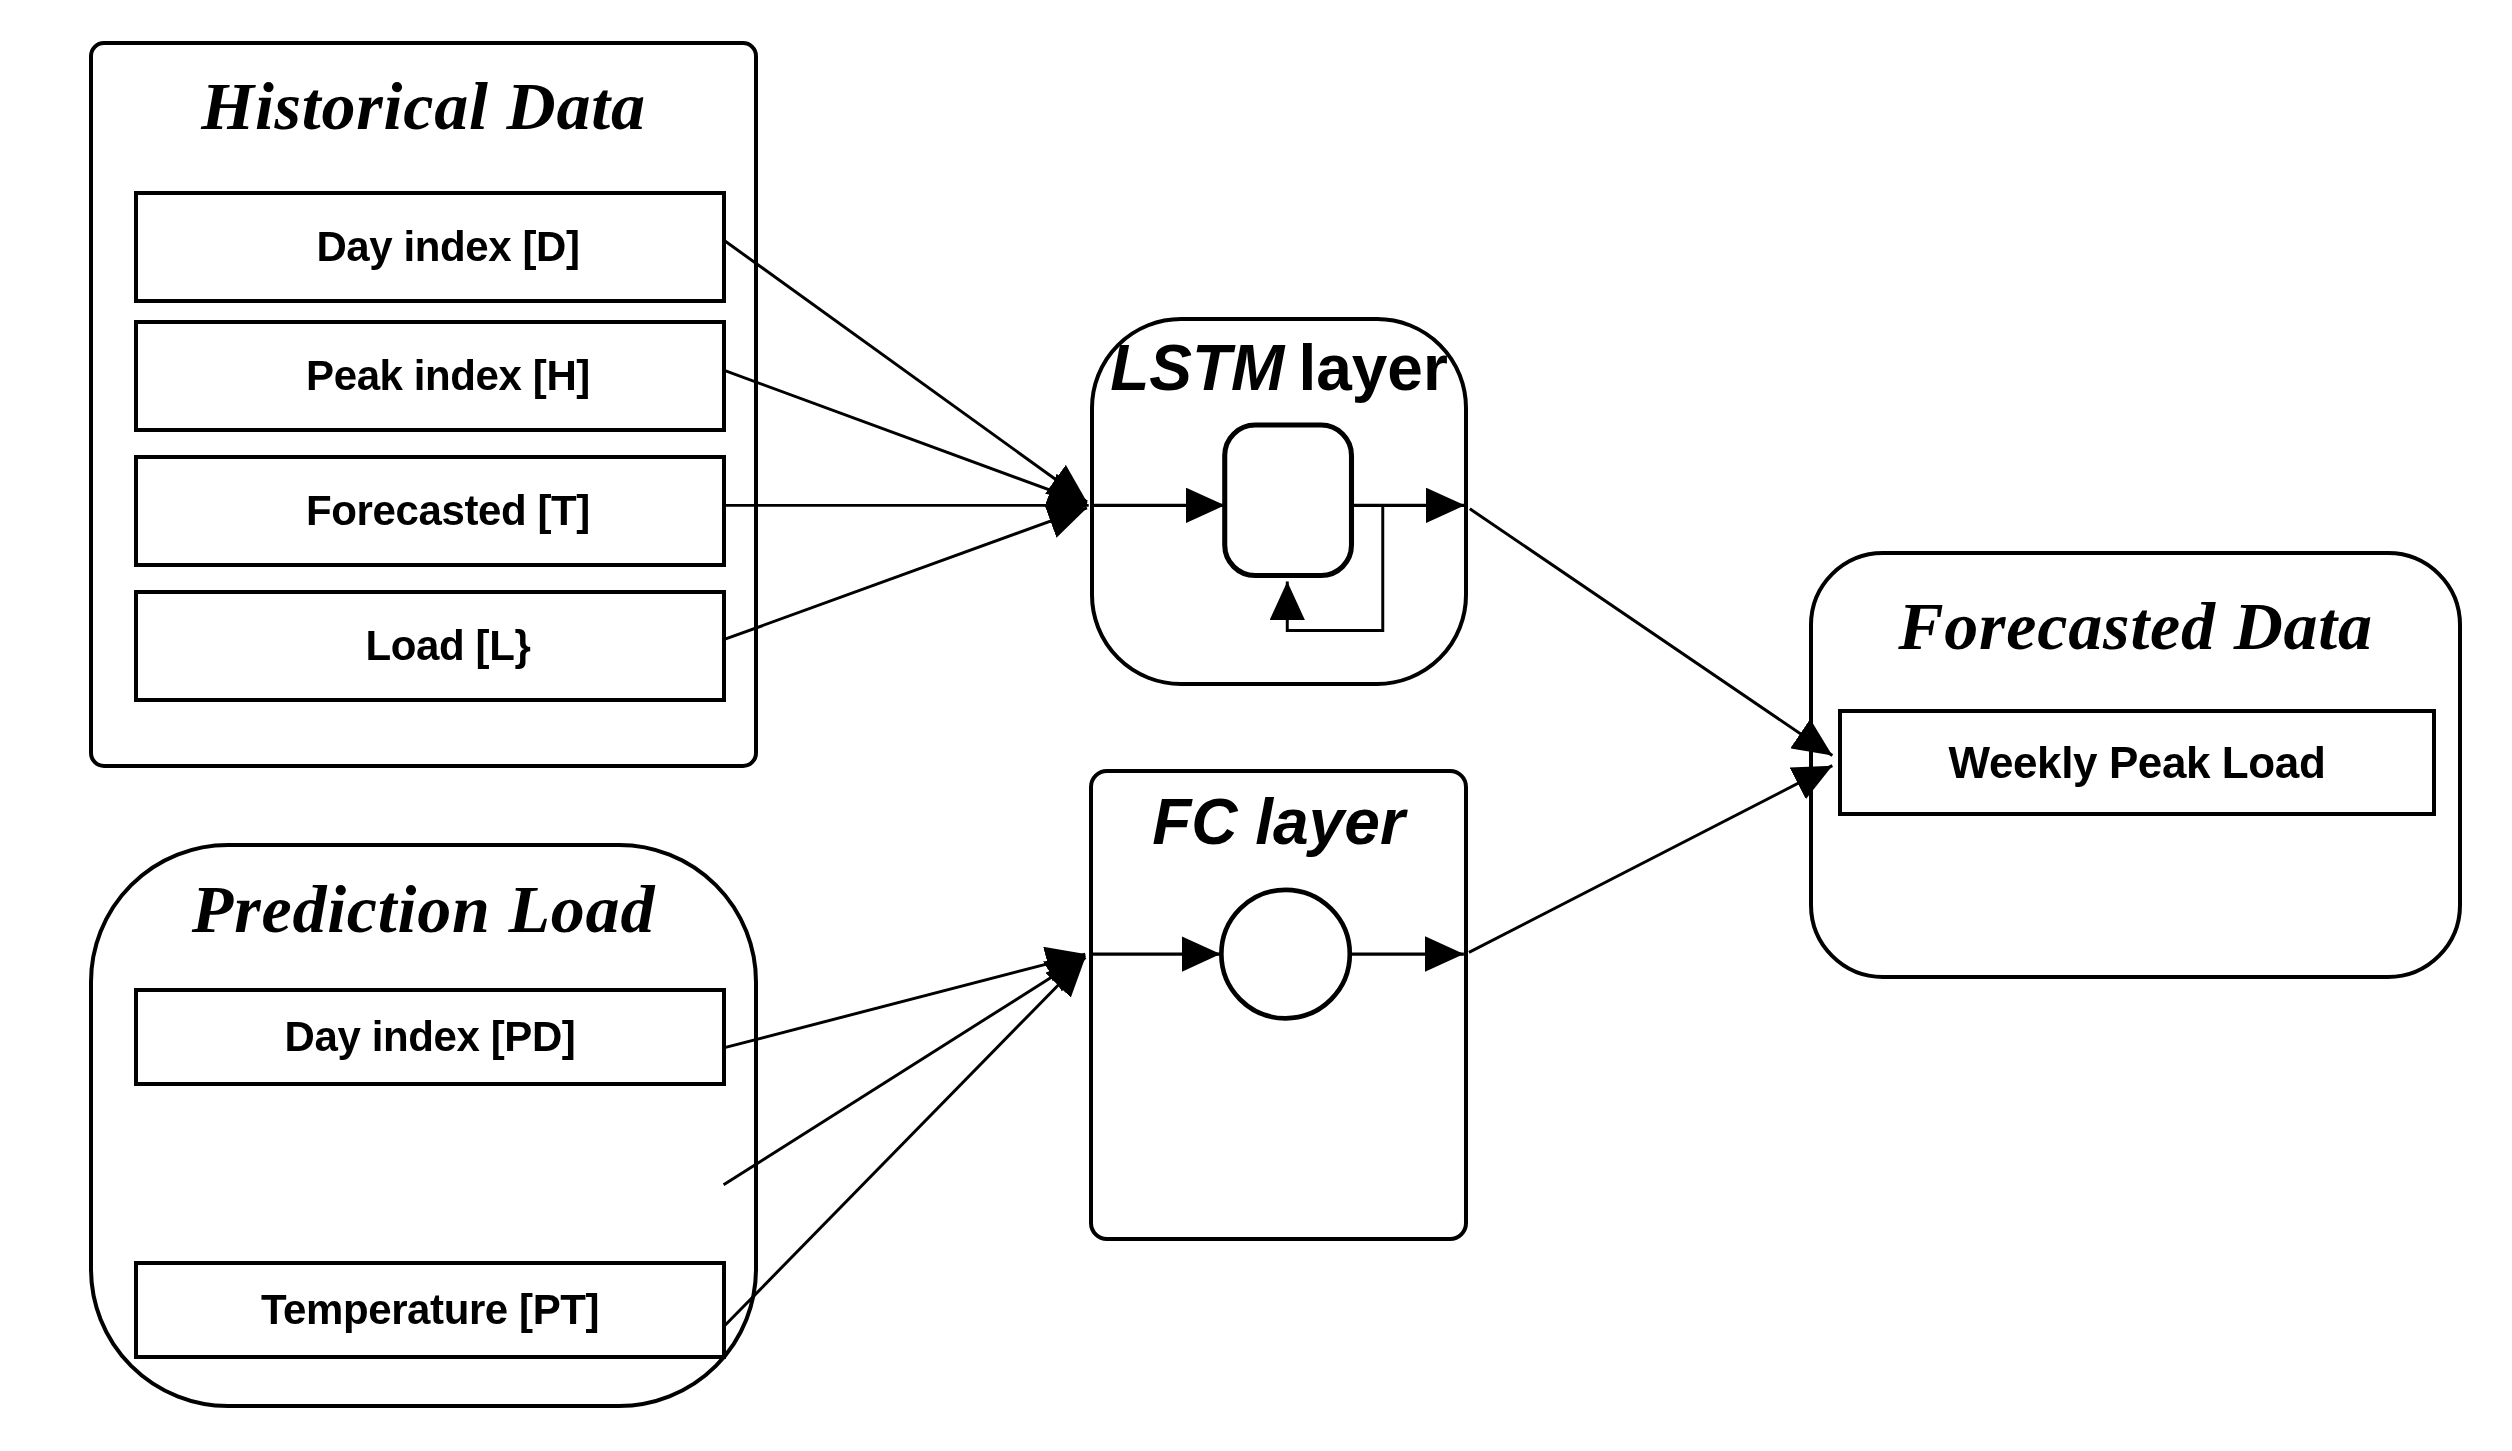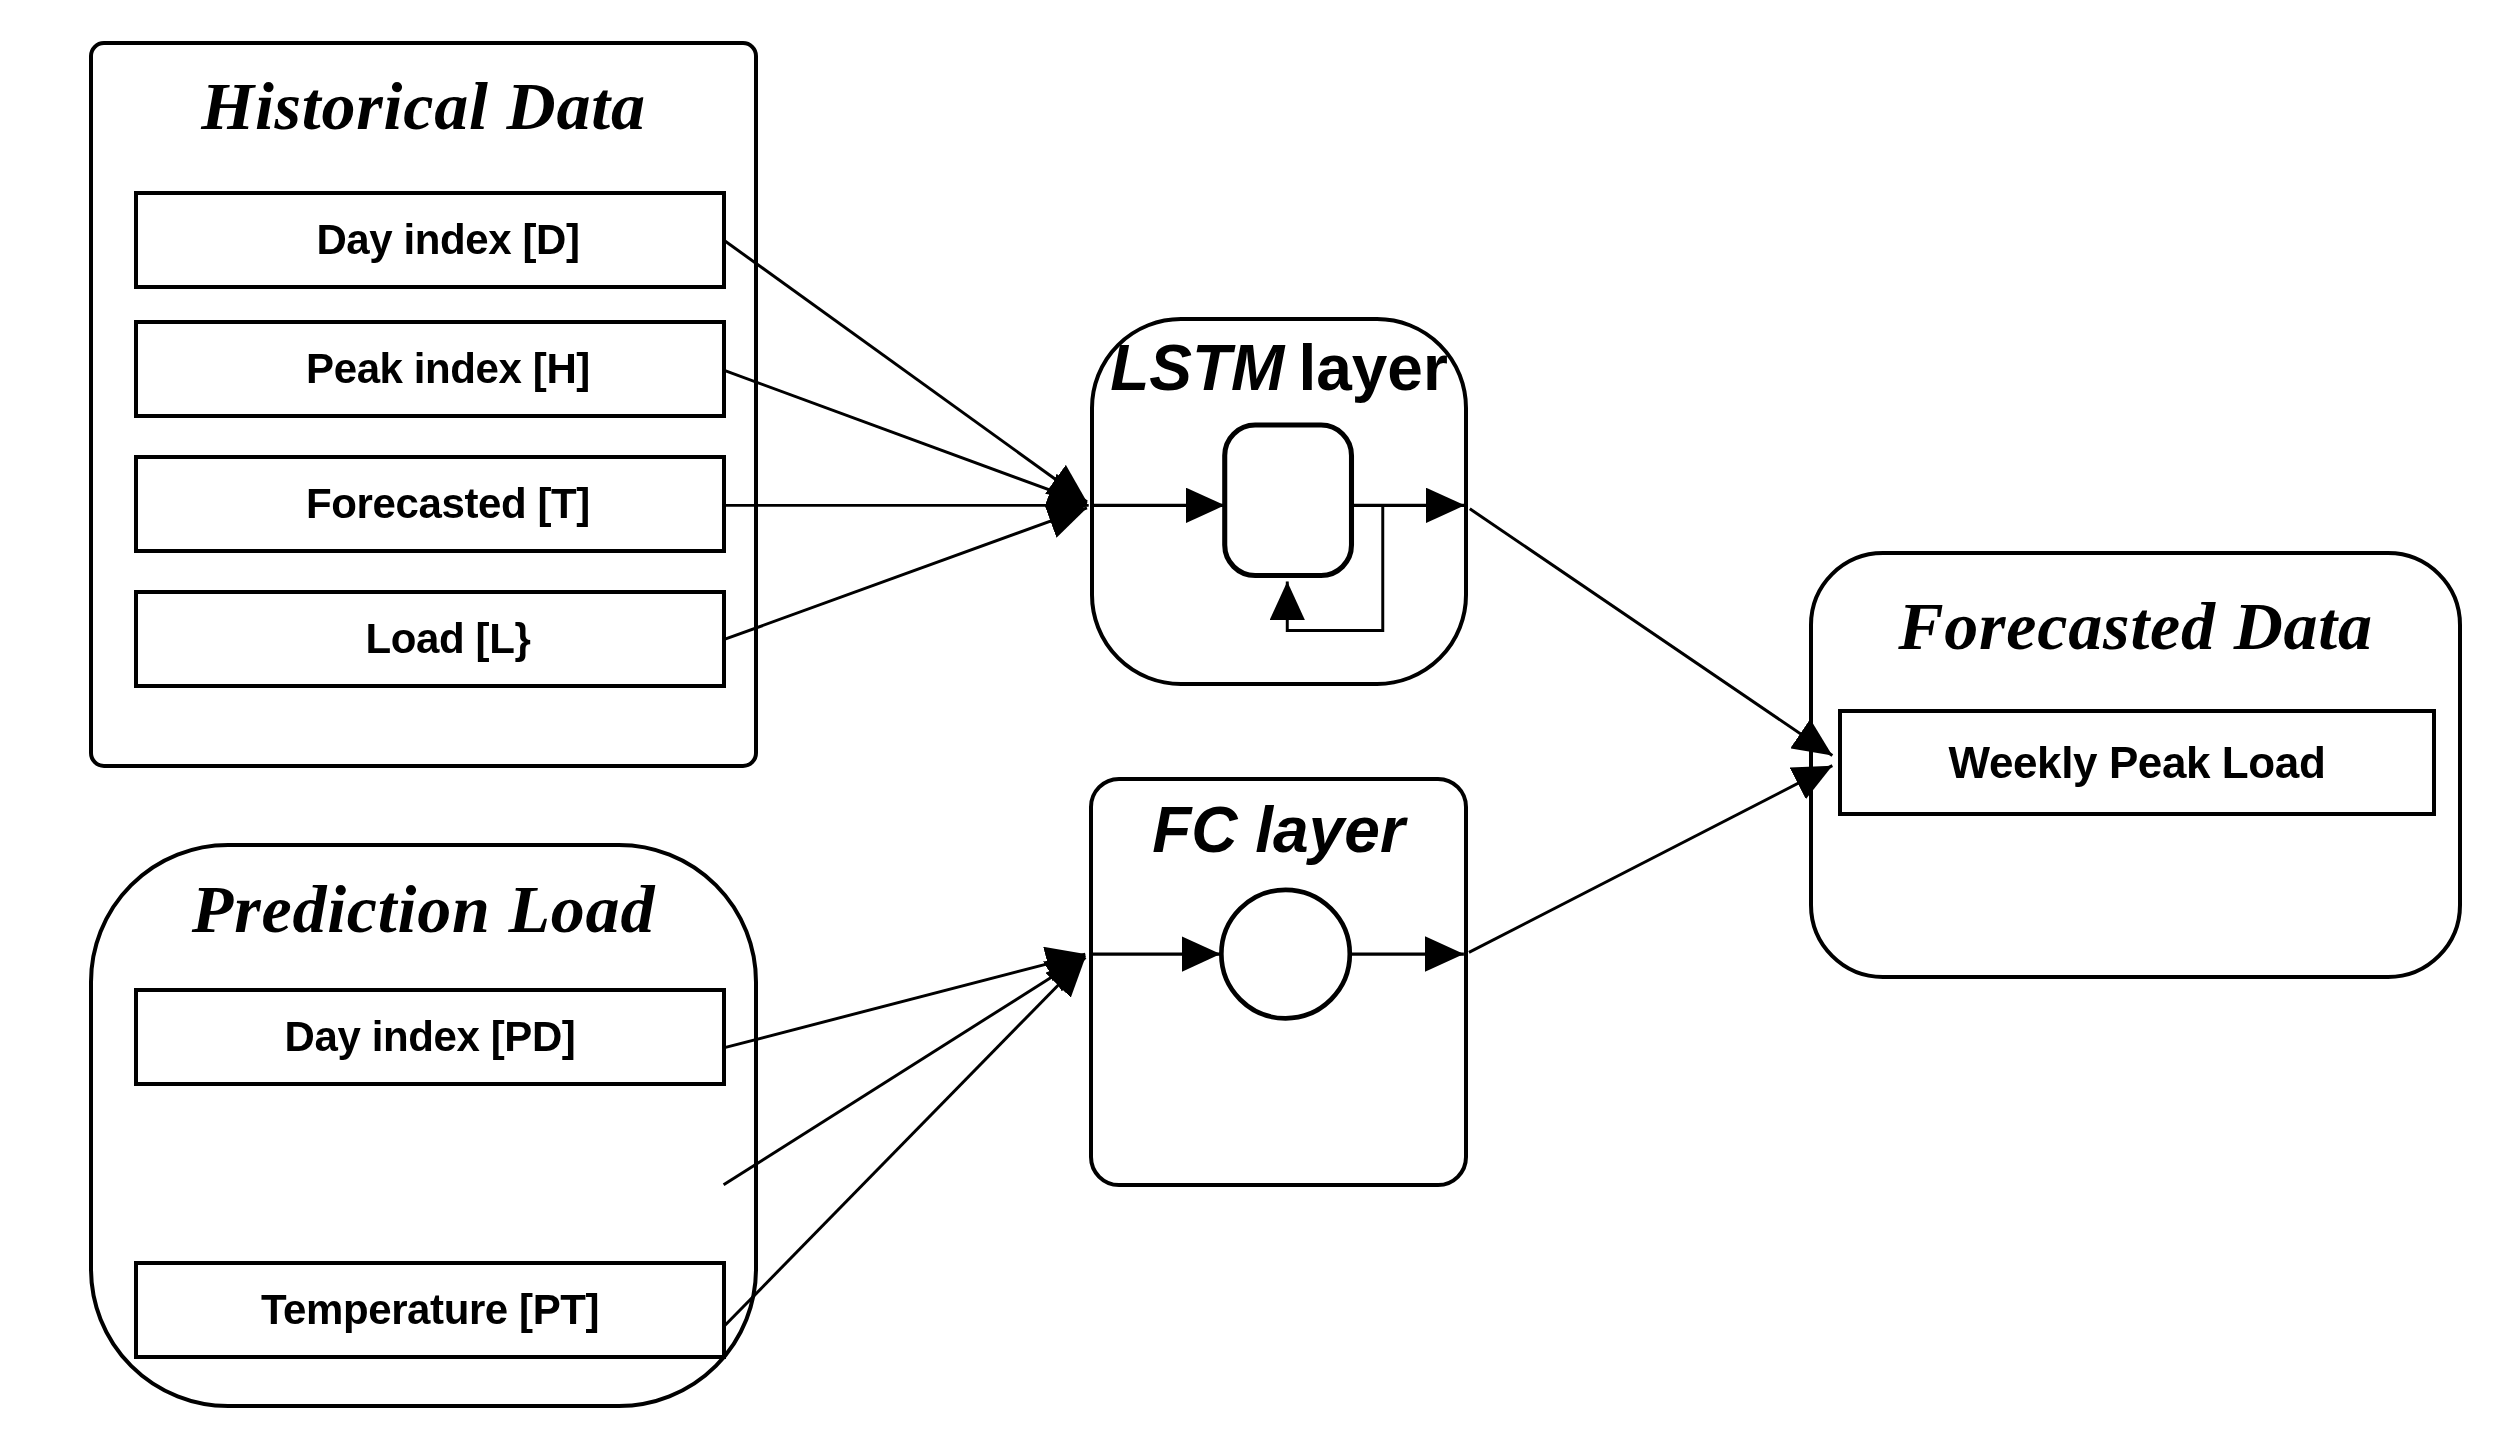--- a/index.html
+++ b/index.html
@@ -47,37 +47,37 @@
     align-items: center;
     justify-content: center;
     font-weight: 700;
     font-size: 42px;
     letter-spacing: -0.4px;
     white-space: nowrap;
   }
   
   .historical { left: 89px; top: 41px;  width: 669px; height: 727px; border-radius: 15px; }
   .historical .container-title { margin-top: 24px; }
-  .historical .data-item { left: 41px; width: 592px; height: 98px; padding-left: 36px; }
+  .historical .data-item { left: 41px; width: 592px; height: 112px; padding-left: 36px; }
   .hist-0 { top: 146px; }
   .hist-1 { top: 275px; }
   .hist-2 { top: 410px; }
   .hist-3 { top: 545px; }
   
   .prediction { left: 89px; top: 843px; width: 669px; height: 565px; border-radius: 139px; }
   .prediction .container-title { margin-top: 25px; }
   .prediction .data-item { left: 41px; width: 592px; height: 98px; }
   .pred-0 { top: 141px; }
   .pred-1 { top: 272px; }
   .pred-2 { top: 414px; }
   
   .lstm { left: 1090px; top: 317px; width: 378px; height: 369px; border-radius: 91px; }
   .lstm .layer-title { margin-top: 12px; }
   
-  .fc { left: 1089px; top: 769px; width: 379px; height: 410px; border-radius: 30px; margin-top: 8px; }
+  .fc { left: 1089px; top: 769px; width: 379px; height: 472px; border-radius: 18px; }
   .fc .layer-title { margin-top: 13.5px; }
   
   .forecast { left: 1809px; top: 551px; width: 653px; height: 428px; border-radius: 74px; }
   .forecast .container-title { margin-top: 34px; }
   .forecast .data-item { left: 25px; top: 154px; width: 598px; height: 107px; font-size: 44px; }
   
   .overlay {
     position: absolute;
     left: 0; top: 0;
     width: 2512px; height: 1451px;

